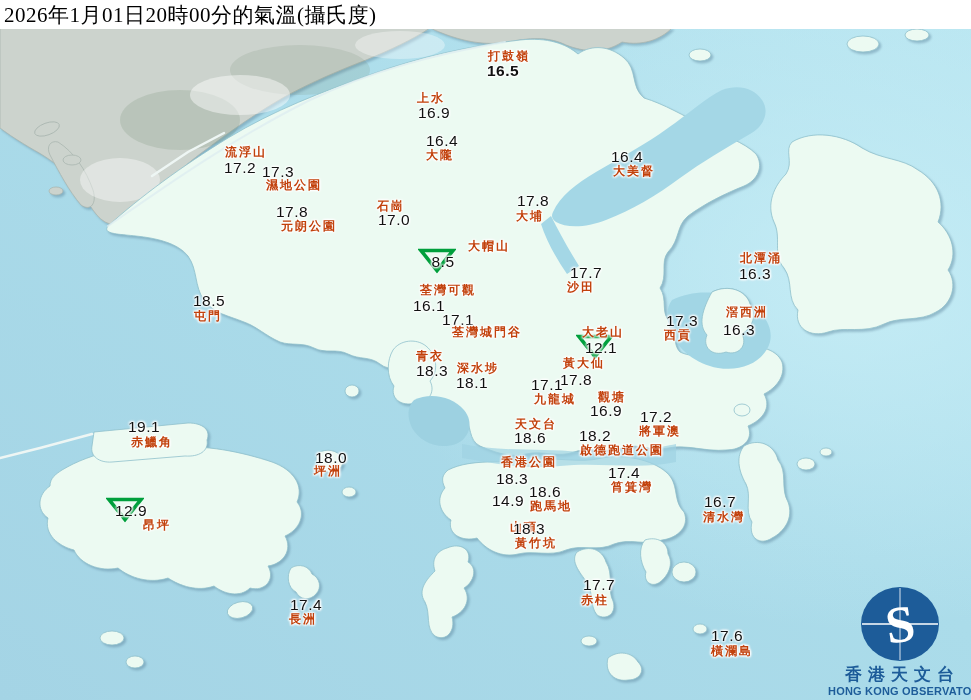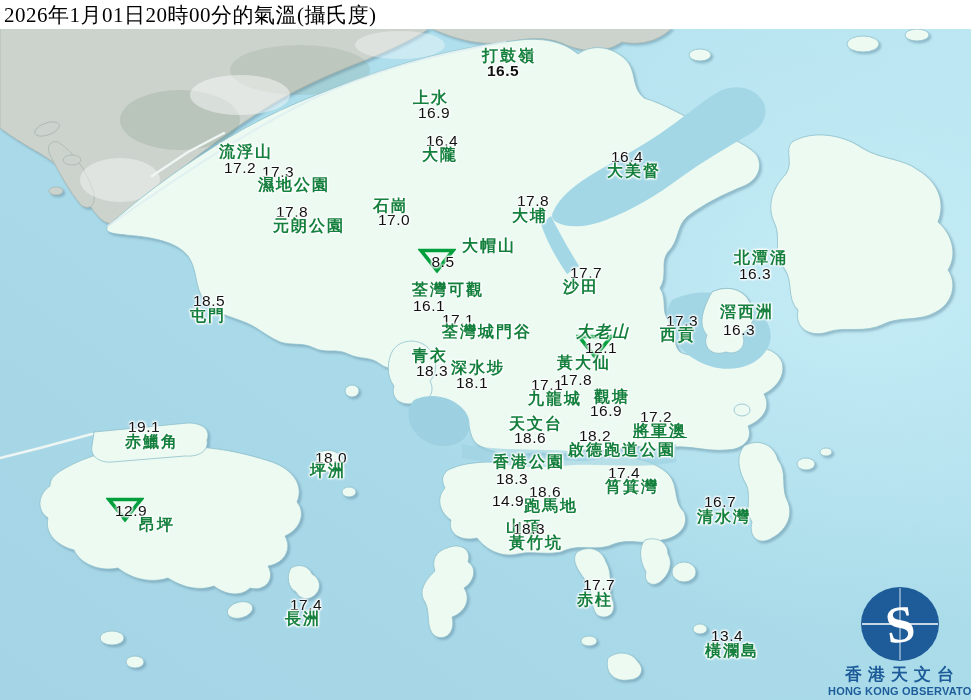--- a/index.html
+++ b/index.html
@@ -9,22 +9,22 @@
   .land{filter:drop-shadow(2px 2px 1px rgba(90,130,155,.45));}
 
   #title-bar{position:absolute;left:0;top:0;width:971px;height:29px;
              background:#ffffff;z-index:30;}
   #title-text{position:absolute;left:4px;top:1px;color:#000;
               font-family:"Liberation Serif",serif;font-size:21px;
               letter-spacing:.5px;white-space:nowrap;}
 
   #stations{position:absolute;left:0;top:0;width:971px;height:700px;z-index:20;}
   .station-label{position:absolute;transform:translate(-50%,-50%);
-      color:#15803d;font-family:"Liberation Serif",serif;font-weight:bold;
-      font-size:16px;letter-spacing:2px;white-space:nowrap;line-height:1;
+      color:#c2410c;font-family:"Liberation Serif",serif;font-weight:bold;
+      font-size:12px;letter-spacing:2px;white-space:nowrap;line-height:1;
       text-shadow:-1px -1px 2px #fff,1px -1px 2px #fff,-1px 1px 2px #fff,1px 1px 2px #fff,0 0 3px #fff;}
   .station-value{position:absolute;transform:translate(-50%,-50%);
       color:#111;font-family:"Liberation Sans",sans-serif;
       font-size:15.5px;letter-spacing:.5px;white-space:nowrap;line-height:1;
       text-shadow:-1px -1px 2px #fff,1px -1px 2px #fff,-1px 1px 2px #fff,1px 1px 2px #fff,0 0 3px #fff;}
   .marker{position:absolute;transform:translate(-50%,-50%);line-height:0;}
 
   #logo{position:absolute;left:828px;top:584px;width:143px;height:116px;z-index:25;
         text-align:center;}
   #logo-ellipse{display:block;margin:0 auto;}
@@ -164,35 +164,35 @@
       <div class="station-value" style="left: 458px; top: 320px;">17.1</div>
       <div class="station-label" style="left: 487px; top: 332px;">荃灣城門谷</div>
       <div class="station-value" style="left: 739px; top: 330px;">16.3</div>
       <div class="station-label" style="left: 747px; top: 312px;">滘西洲</div>
       <div class="station-value" style="left: 682px; top: 321px;">17.3</div>
       <div class="station-label" style="left: 678px; top: 335px;">西貢</div>
       <div class="marker" style="left: 595px; top: 346px;"><svg width="38" height="27" viewBox="0 0 38 27">
           <polygon points="3,4 35,4 19,24" fill="none" stroke="#009f3c" stroke-width="3.6" stroke-linejoin="miter"></polygon>
         </svg></div>
       <div class="station-value" style="left: 601px; top: 348px;">12.1</div>
-      <div class="station-label" style="left: 603px; top: 332px; font-style: italic;">大老山</div>
+      <div class="station-label" style="left: 603px; top: 332px;">大老山</div>
       <div class="station-value" style="left: 432px; top: 371px;">18.3</div>
       <div class="station-label" style="left: 430px; top: 356px;">青衣</div>
       <div class="station-value" style="left: 472px; top: 383px;">18.1</div>
       <div class="station-label" style="left: 478px; top: 368px;">深水埗</div>
       <div class="station-value" style="left: 576px; top: 380px;">17.8</div>
       <div class="station-label" style="left: 584px; top: 363px;">黃大仙</div>
       <div class="station-value" style="left: 547px; top: 385px;">17.1</div>
       <div class="station-label" style="left: 555px; top: 399px;">九龍城</div>
       <div class="station-value" style="left: 606px; top: 411px;">16.9</div>
       <div class="station-label" style="left: 612px; top: 397px;">觀塘</div>
       <div class="station-value" style="left: 530px; top: 438px;">18.6</div>
       <div class="station-label" style="left: 536px; top: 424px;">天文台</div>
       <div class="station-value" style="left: 656px; top: 417px;">17.2</div>
-      <div class="station-label" style="left: 660px; top: 431px; text-decoration: underline;">將軍澳</div>
+      <div class="station-label" style="left: 660px; top: 431px;">將軍澳</div>
       <div class="station-value" style="left: 595px; top: 436px;">18.2</div>
       <div class="station-label" style="left: 622px; top: 450px;">啟德跑道公園</div>
       <div class="station-value" style="left: 512px; top: 479px;">18.3</div>
       <div class="station-label" style="left: 529px; top: 462px;">香港公園</div>
       <div class="station-value" style="left: 624px; top: 473px;">17.4</div>
       <div class="station-label" style="left: 632px; top: 487px;">筲箕灣</div>
       <div class="station-value" style="left: 545px; top: 492px;">18.6</div>
       <div class="station-label" style="left: 551px; top: 506px;">跑馬地</div>
       <div class="station-value" style="left: 501px; top: 501px; margin-left: 7px;">14.9</div>
       <div class="station-label" style="left: 524px; top: 515px; margin-top: 12px;">山頂</div>
@@ -206,21 +206,21 @@
       <div class="station-label" style="left: 328px; top: 471px;">坪洲</div>
       <div class="marker" style="left: 125px; top: 509px;"><svg width="38" height="27" viewBox="0 0 38 27">
           <polygon points="3,4 35,4 19,24" fill="none" stroke="#009f3c" stroke-width="3.6" stroke-linejoin="miter"></polygon>
         </svg></div>
       <div class="station-value" style="left: 131px; top: 511px;">12.9</div>
       <div class="station-label" style="left: 129px; top: 525px; margin-left: 28px;">昂坪</div>
       <div class="station-value" style="left: 306px; top: 605px;">17.4</div>
       <div class="station-label" style="left: 303px; top: 619px;">長洲</div>
       <div class="station-value" style="left: 599px; top: 585px;">17.7</div>
       <div class="station-label" style="left: 595px; top: 600px;">赤柱</div>
-      <div class="station-value" style="left: 727px; top: 636px;">13.4</div>
+      <div class="station-value" style="left: 727px; top: 636px;">17.6</div>
       <div class="station-label" style="left: 732px; top: 651px;">橫瀾島</div>
     </div>
 
   <div id="title-bar">
     <div id="title-text">2026年1月01日20時00分的氣溫(攝氏度)</div>
   </div>
 
   <div id="logo">
     <svg id="logo-ellipse" width="84" height="80" viewBox="0 0 84 80">
       <ellipse cx="42" cy="40" rx="39" ry="37" fill="#1d5c99"></ellipse>

